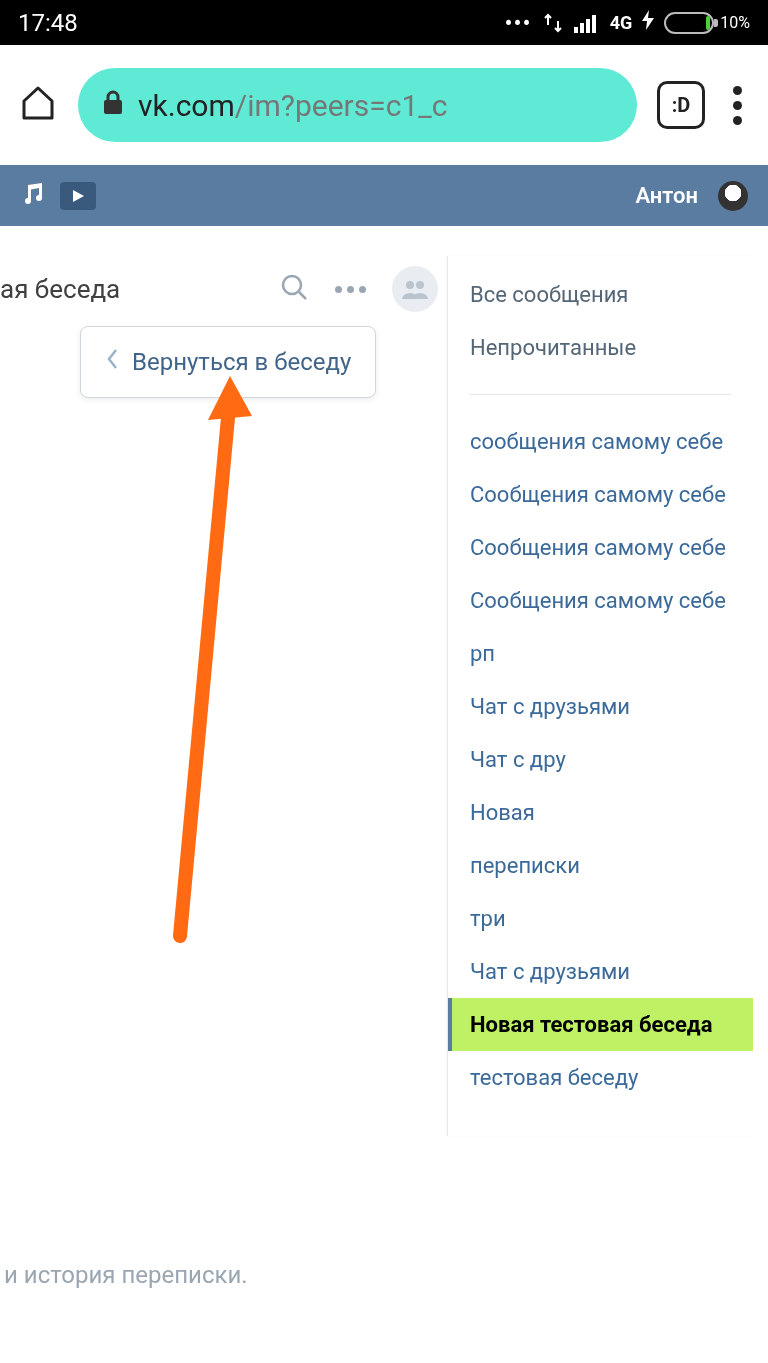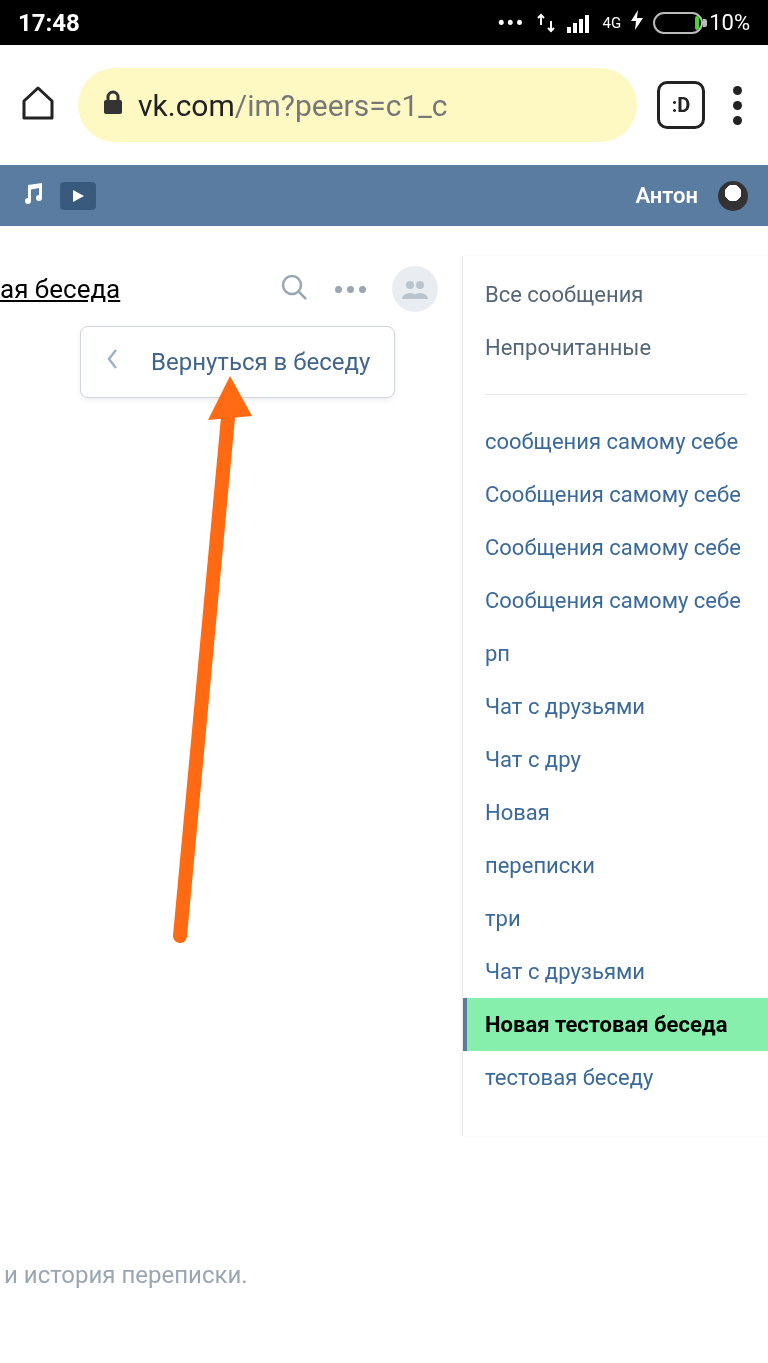--- a/index.html
+++ b/index.html
@@ -1,76 +1,76 @@
 <!DOCTYPE html>
 <html><head>
 <meta charset="utf-8">
 <style>
   * { margin: 0; padding: 0; box-sizing: border-box; font-family: -apple-system, BlinkMacSystemFont, 'Segoe UI', Roboto, Arial, sans-serif; }
   html, body { width: 768px; height: 1363px; overflow: hidden; background: #fff; }
 
   
   .status-bar { height: 45px; background: #000; color: #fff; display: flex; align-items: center; padding: 0 18px; font-size: 24px; }
-  .status-left { flex: 1; font-weight: 700; }
+  .status-left { flex: 1; font-weight: 400; }
   .status-right { display: flex; align-items: center; gap: 10px; }
   .status-dots { letter-spacing: 1px; }
   .status-arrows svg { display: block; }
   .status-sig svg { display: block; }
-  .status-4g { font-weight: 400; font-size: 15px; }
+  .status-4g { font-weight: 700; font-size: 18px; }
   .status-bolt { font-size: 20px; }
   .status-batt-wrap { display: flex; align-items: center; gap: 6px; }
   .status-batt { width: 50px; height: 22px; border: 2px solid #bbb; border-radius: 12px; position: relative; }
   .status-batt::after { content: ''; position: absolute; right: -6px; top: 5px; width: 4px; height: 8px; background: #bbb; border-radius: 0 2px 2px 0; }
   .status-batt-fill { position: absolute; right: 2px; top: 2px; bottom: 2px; width: 10%; background: #4cd137; border-radius: 8px; }
-  .status-pct { font-size: 22px; }
+  .status-pct { font-size: 16px; }
 
   
   .browser-bar { height: 120px; background: #fff; display: flex; align-items: center; padding: 0 18px; gap: 20px; }
   .home-icon { flex: 0 0 auto; }
-  .urlbar { flex: 1; height: 74px; background: #fef9c3; border-radius: 40px; display: flex; align-items: center; padding: 0 24px; gap: 14px; font-size: 30px; color: #222; overflow: hidden; white-space: nowrap; }
+  .urlbar { flex: 1; height: 74px; background: #5eead4; border-radius: 40px; display: flex; align-items: center; padding: 0 24px; gap: 14px; font-size: 30px; color: #222; overflow: hidden; white-space: nowrap; }
   .url-domain { color: #222; }
   .url-rest { color: #777; }
   .tabs-badge { width: 48px; height: 48px; border: 3px solid #222; border-radius: 10px; display: flex; align-items: center; justify-content: center; font-size: 20px; font-weight: 700; color: #222; }
   .kebab-icon { display: flex; flex-direction: column; gap: 6px; padding: 0 8px; }
   .kebab-icon span { width: 9px; height: 9px; background: #222; border-radius: 50%; }
 
   
   .vk-header { height: 61px; background: #5b7ca1; color: #fff; display: flex; align-items: center; padding: 0 20px; gap: 10px; }
   .vk-music-icon, .vk-play-btn { color: #fff; }
   .vk-play-btn { width: 36px; height: 28px; background: #3a5a7d; border-radius: 4px; display: flex; align-items: center; justify-content: center; margin-left: 4px; }
   .vk-play-btn svg polygon { fill: #fff; }
   .vk-spacer { flex: 1; }
   .vk-user { font-size: 22px; font-weight: 600; margin-right: 10px; }
   .vk-avatar { width: 30px; height: 30px; border-radius: 50%; background: radial-gradient(circle at 50% 40%, #fff 35%, #333 36%); overflow: hidden; }
 
   
   .content { position: relative; height: calc(1363px - 45px - 120px - 65px); background: #fff; }
   .left-pane { position: absolute; left: 0; top: 30px; width: 460px; }
   .chat-header { display: flex; align-items: center; padding: 10px 0 26px 0; border-bottom: none; }
-  .chat-title { font-size: 26px; color: #000000; flex: 1; text-decoration: underline; }
+  .chat-title { font-size: 26px; color: #404040; flex: 1; }
   .chat-actions { display: flex; gap: 26px; align-items: center; padding-right: 22px; }
   .icon-btn { color: #9ba6b3; }
   .icon-dots { display: flex; gap: 5px; }
   .icon-dots span { width: 7px; height: 7px; background: #9ba6b3; border-radius: 50%; }
   .people-btn { width: 46px; height: 46px; background: #e9edf1; border-radius: 50%; display: flex; align-items: center; justify-content: center; }
 
-  .tooltip { position: absolute; top: 70px; left: 80px; background: #fff; border: 1px solid #d0d6dc; border-radius: 8px; box-shadow: 0 2px 6px rgba(0,0,0,0.08); padding: 20px 24px; display: flex; align-items: center; gap: 32px; color: #41658a; font-size: 24px; }
+  .tooltip { position: absolute; top: 70px; left: 80px; background: #fff; border: 1px solid #d0d6dc; border-radius: 8px; box-shadow: 0 2px 6px rgba(0,0,0,0.08); padding: 20px 24px; display: flex; align-items: center; gap: 13px; color: #41658a; font-size: 24px; }
   .tooltip .chev { color: #9cb2c8; }
 
   .arrow-annot { position: absolute; left: 170px; top: 120px; pointer-events: none; }
 
   .bottom-text { position: absolute; left: 4px; bottom: 70px; font-size: 24px; color: #9ba6b3; padding-left: 0; }
 
   
-  .sidebar { position: absolute; right: 0; top: 30px; width: 306px; background: #fff; border-left: 1px solid #e8e8e8; box-shadow: -1px 0 3px rgba(0,0,0,0.04); padding-bottom: 20px; }
+  .sidebar { position: absolute; right: 15px; top: 30px; width: 306px; background: #fff; border-left: 1px solid #e8e8e8; box-shadow: -1px 0 3px rgba(0,0,0,0.04); padding-bottom: 20px; }
   .sb-group { padding: 12px 0; }
   .sb-divider { height: 1px; background: #e3e6ea; margin: 8px 22px; }
   .sb-item { padding: 14px 22px; font-size: 22px; color: #3b6a9a; cursor: pointer; }
   .sb-item.dark { color: #556677; }
-  .sb-item.active { color: #000; font-weight: 700; border-left: 4px solid #5b7ca1; padding-left: 18px; background: #86efac; }
+  .sb-item.active { color: #000; font-weight: 700; border-left: 4px solid #5b7ca1; padding-left: 18px; background: #bef264; }
 </style>
 </head>
 <body>
 
 <div class="status-bar">
   <div class="status-left">17:48</div>
   <div class="status-right">
     <span class="status-dots">•••</span>
     <span class="status-arrows">
       <svg width="22" height="20" viewBox="0 0 22 20">

